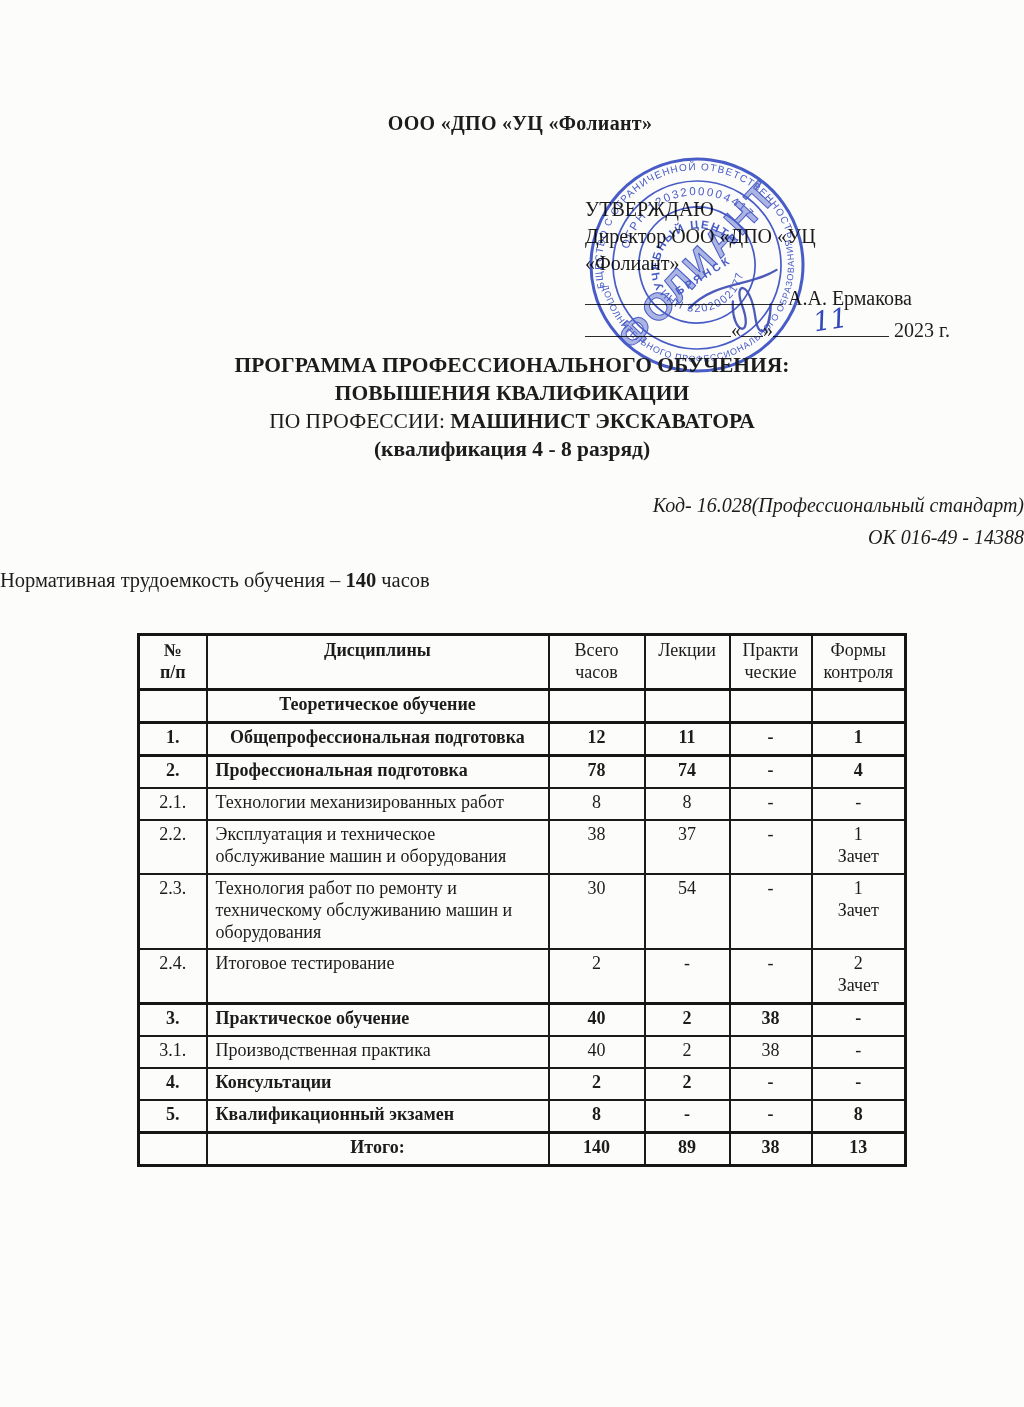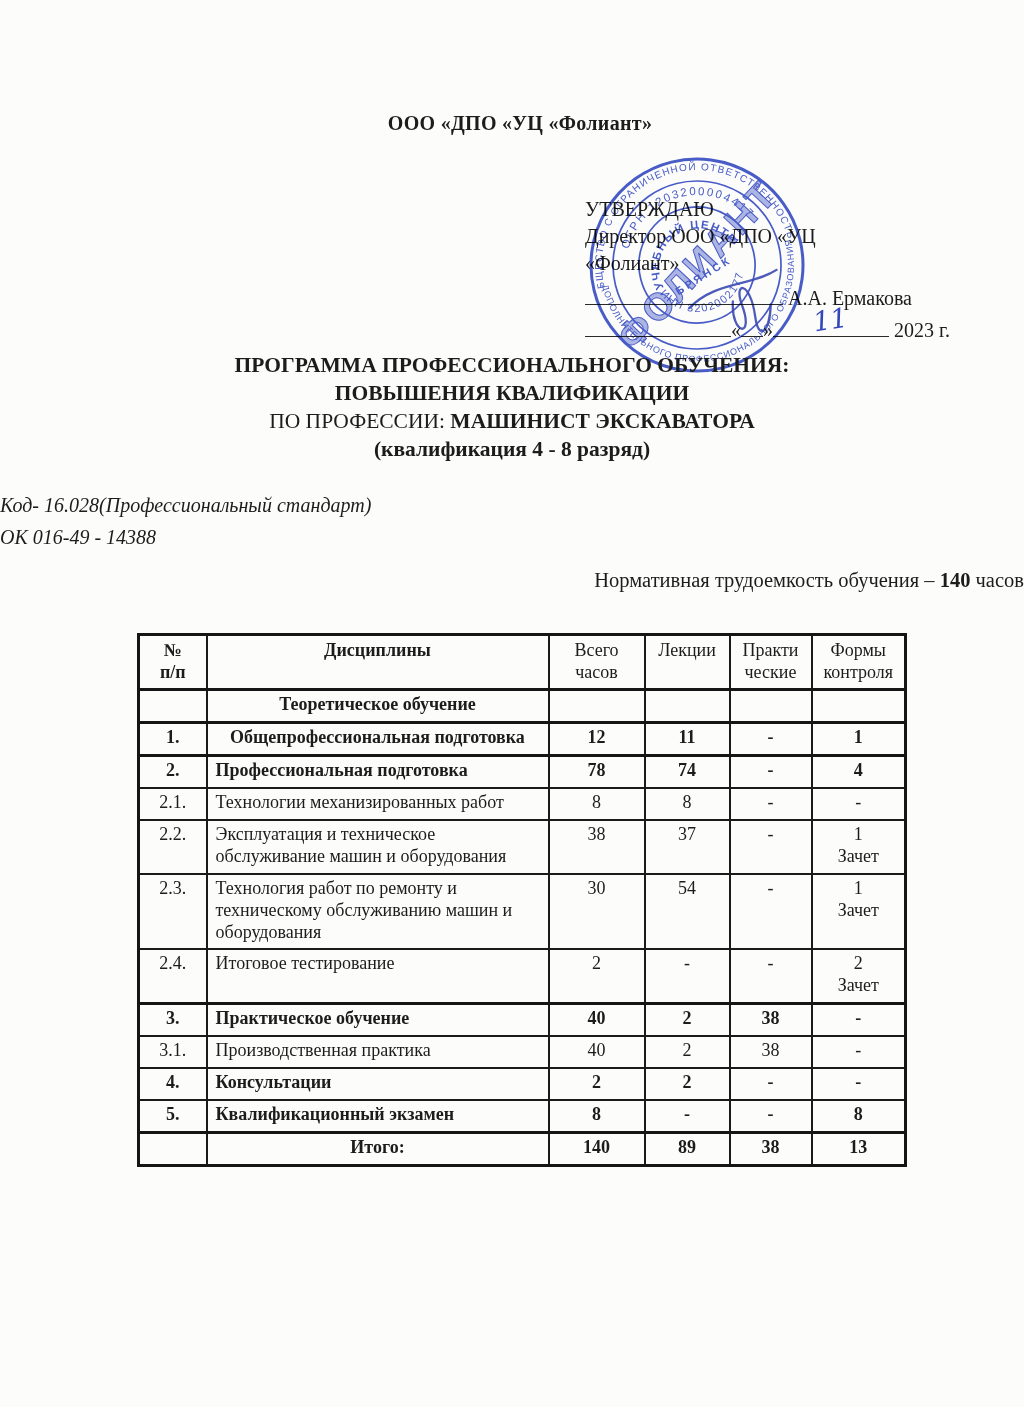--- a/index.html
+++ b/index.html
@@ -13,24 +13,24 @@
   .uline{display:inline-block;border-bottom:1.6px solid #2a2a2a;height:1.05em;vertical-align:baseline;}
   .sig-row{margin-top:6px;white-space:nowrap;}
   .date-row{position:relative;margin-top:3px;white-space:nowrap;}
   .hand-day{position:absolute;left:228px;top:-9px;color:#3347bb;font-size:27px;font-style:italic;
             transform:rotate(-9deg);font-family:"DejaVu Serif", serif;}
 
   .main-title{position:absolute;top:351px;left:0;width:100%;text-align:center;
               font-size:21.5px;font-weight:bold;line-height:28px;}
   .main-title .normal{font-weight:normal;}
 
-  .codes{position:absolute;top:489px;left:0;width:100%;text-align:left;
+  .codes{position:absolute;top:489px;left:0;width:100%;text-align:right;
          font-style:italic;font-size:20px;line-height:32px;}
 
-  .workload{position:absolute;top:569px;left:0;width:100%;text-align:right;font-size:20.5px;}
+  .workload{position:absolute;top:569px;left:0;width:100%;text-align:left;font-size:20.5px;}
   .workload .hours{font-weight:bold;}
 
   table.curriculum{position:absolute;left:137px;top:633px;border-collapse:collapse;
         table-layout:fixed;font-size:18px;line-height:1.22;border:3px solid #151515;}
   .curriculum th,.curriculum td{border:2px solid #1a1a1a;white-space:pre-line;
         text-align:center;vertical-align:top;padding:3px 4px 5px;}
   .curriculum thead th{font-weight:normal;padding:4px 2px;border-bottom:3px solid #151515;}
   .curriculum thead th.b{font-weight:bold;}
   .curriculum td.name{text-align:left;padding-left:8px;padding-right:8px;font-family:Liberation Serif, serif;}
   .curriculum td.name.c{text-align:center;}

